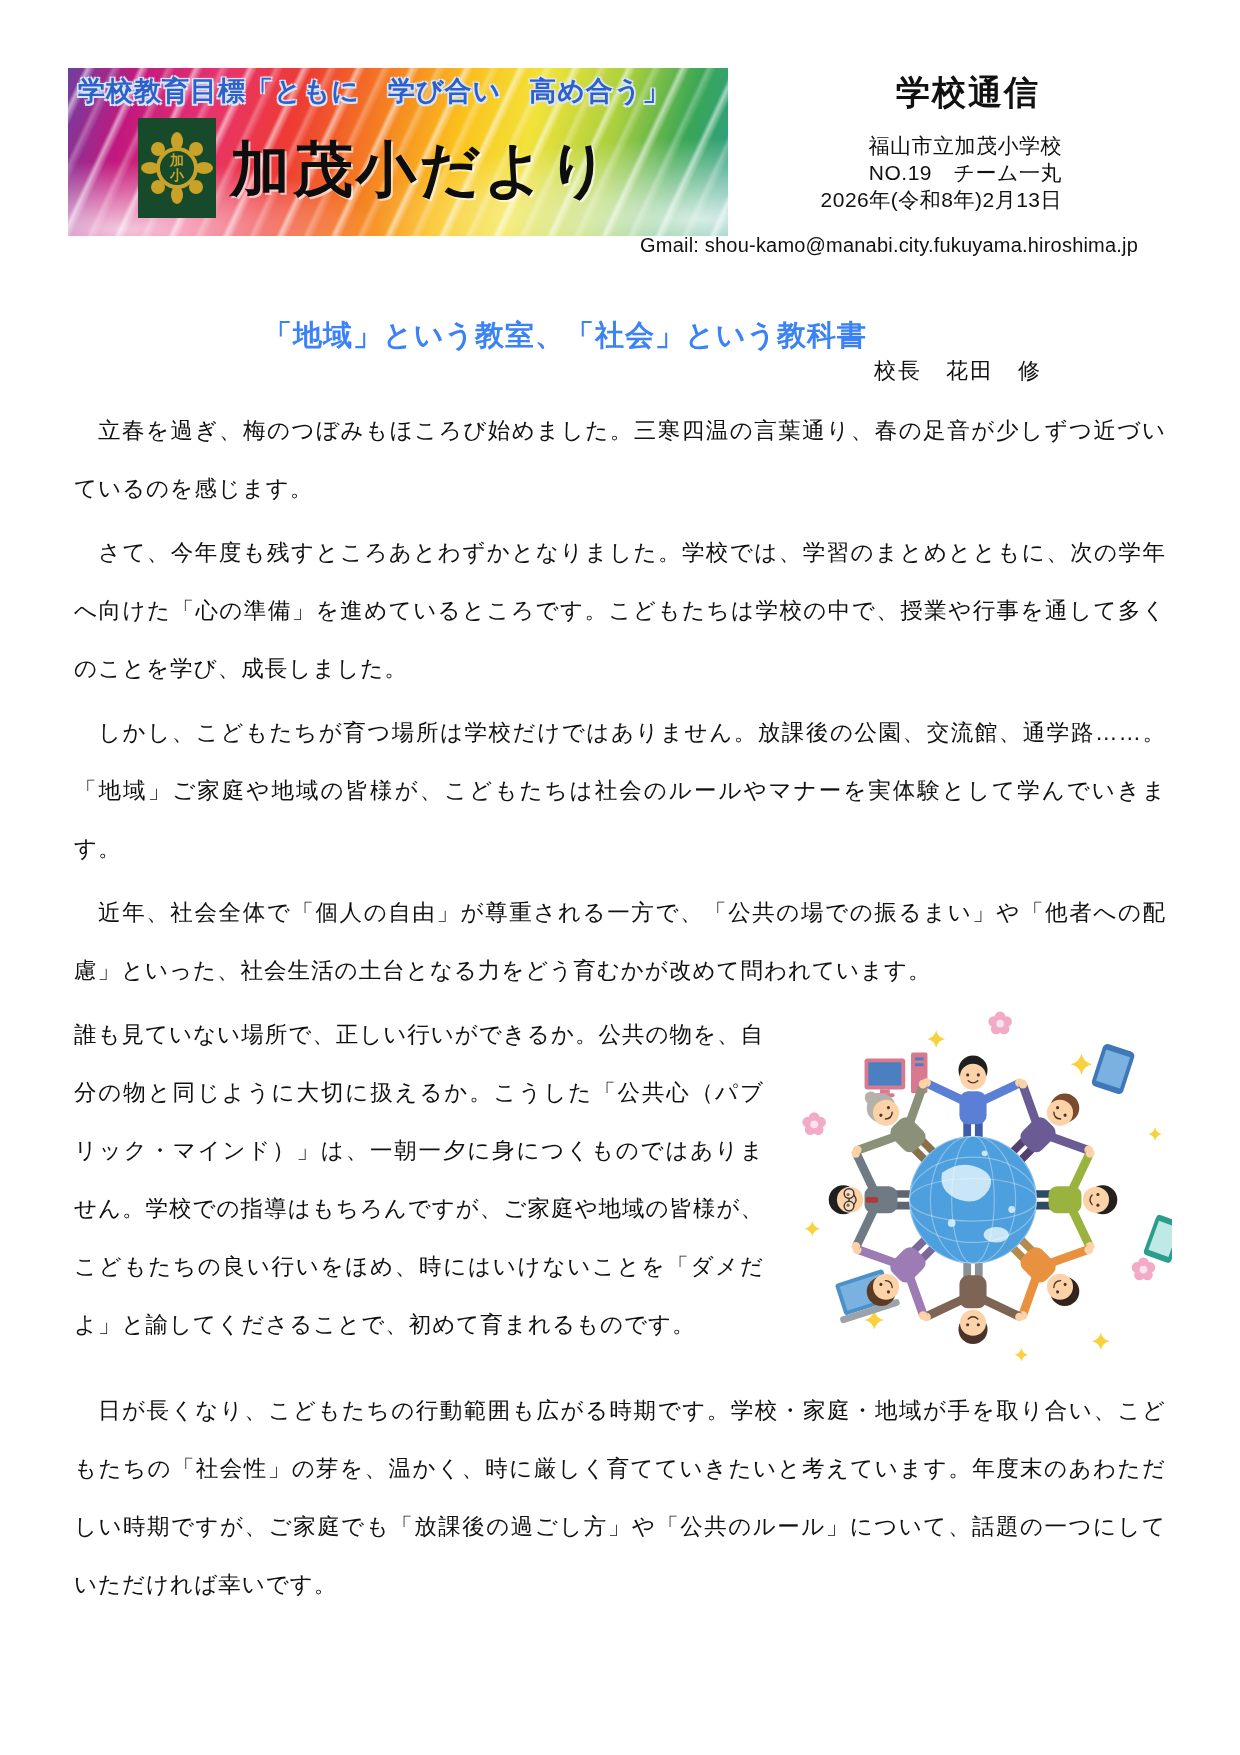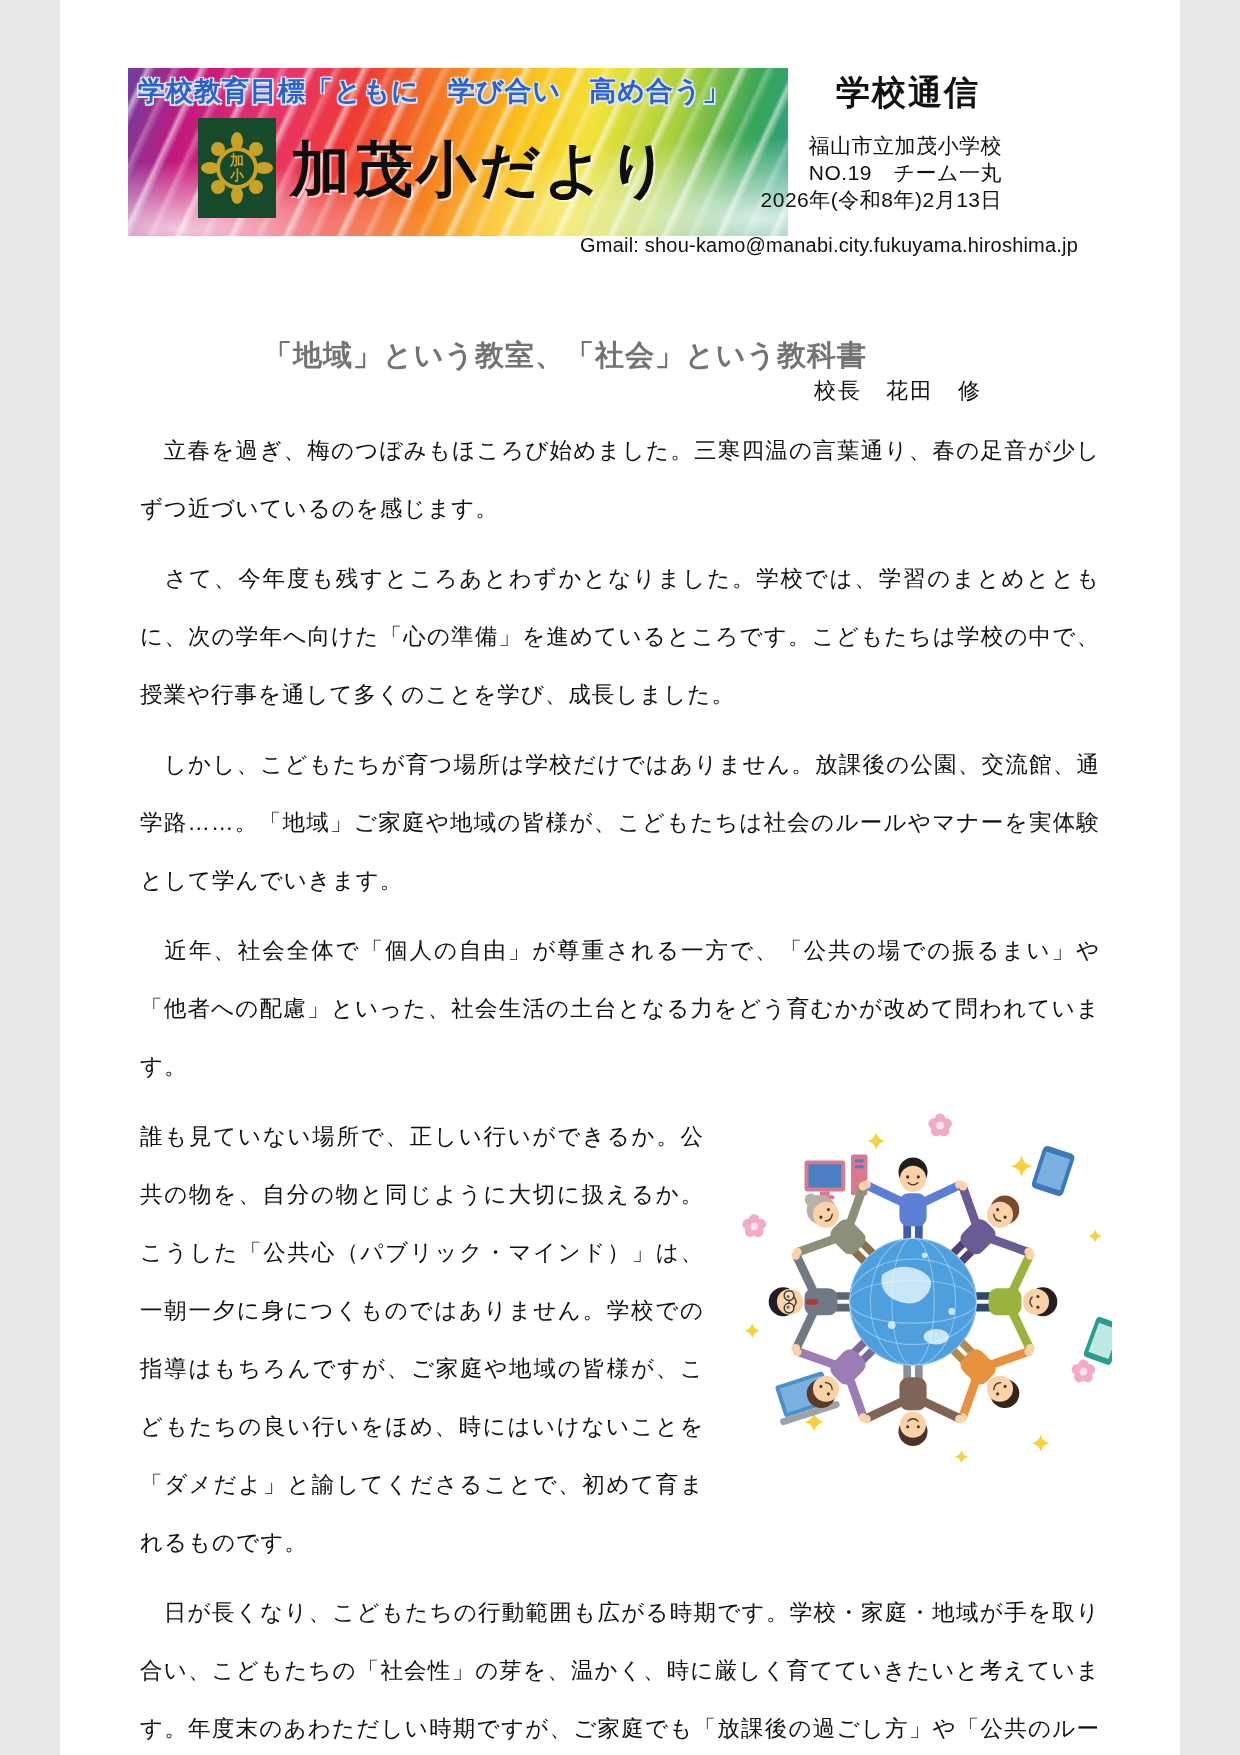--- a/index.html
+++ b/index.html
@@ -1,19 +1,19 @@
 <!DOCTYPE html>
 <html><head>
 <meta charset="utf-8">
 <style>
   * { margin:0; padding:0; box-sizing:border-box; }
   html,body { background:#e8e8e8; }
   .page {
     position:relative;
-    width:1120px; height:1755px;
+    width:1240px; height:1755px;
     margin:0 auto;
     background:#ffffff;
     padding:68px;
     font-family:"Liberation Sans", sans-serif;
     color:#111;
     overflow:hidden;
   }
   
   .header { position:relative; height:200px; }
   .banner {
@@ -54,34 +54,34 @@
     position:absolute; right:110px; top:62px;
     font-size:21px; line-height:27px; white-space:nowrap; 
     letter-spacing:0.5px;
   }
   .gmail {
     position:absolute; right:34px; top:166px;
     font-size:20px; letter-spacing:0.2px; white-space:nowrap;
   }
   
   .article-title {
-    margin-top:68px; padding-right:110px;
+    margin-top:48px; padding-right:110px;
     text-align:center;
-    font-size:29px; font-weight:bold; letter-spacing:1px; color:#737373;
+    font-size:29px; font-weight:bold; letter-spacing:1px; color:#3b82f6;
   }
   .author {
     padding-right:130px;
     text-align:right; font-size:22px; letter-spacing:2px;
   }
   .body-text {
     margin-top:16px;
     font-size:22.5px; line-height:58px; letter-spacing:1px;
     text-align:justify; line-break:loose;
   }
-  .body-text p { margin:12px; }
+  .body-text p { margin:6px; }
   .illu {
     float:right; width:398px; height:368px;
     margin:4px 0 4px 10px;
   }
   .illu svg { width:100%; height:100%; display:block; }
   .clear-p { clear:both; }
 </style>
 </head>
 <body>
 

